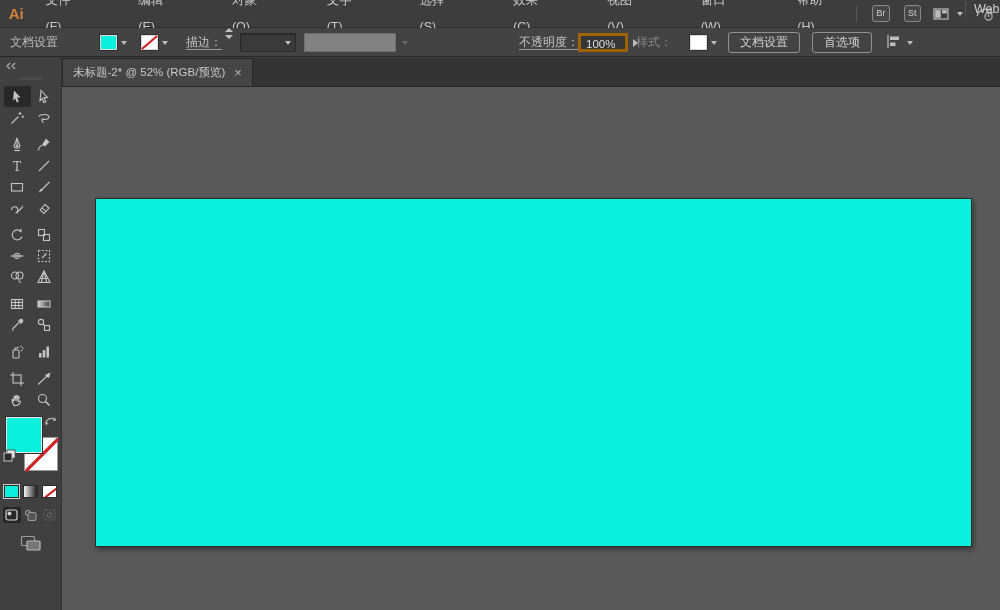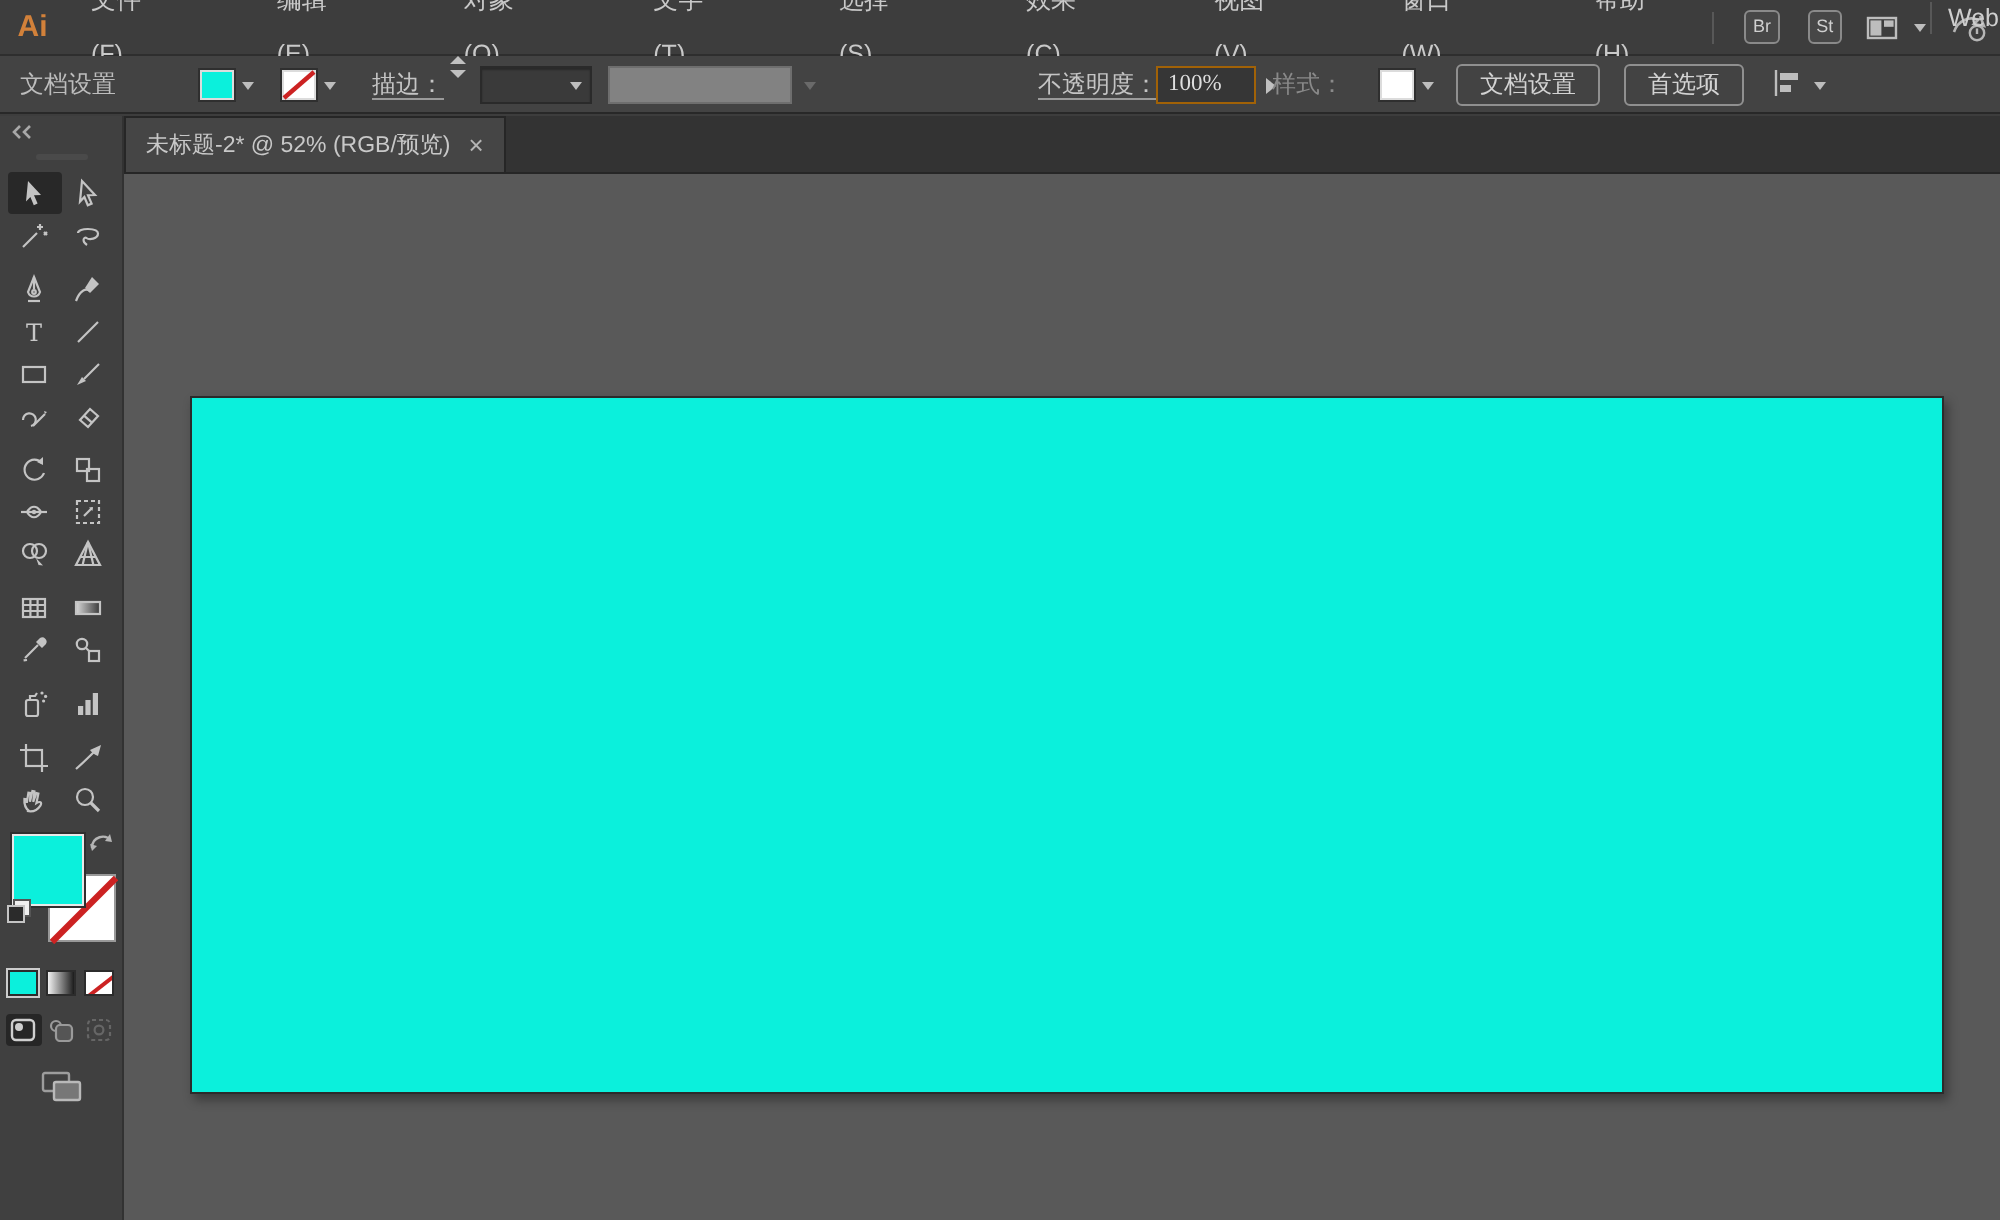--- a/index.html
+++ b/index.html
@@ -29,21 +29,21 @@
   .swatch .slash { position:absolute; left:-1px; top:-1px; width:17px; height:15px; }
   .lbl-link { border-bottom:1px solid #9a9a9a; line-height:13px; color:#c4c4c4; }
   .lbl-dis { color:#8a8a8a; }
   .stepper { display:flex; flex-direction:column; gap:3px; align-items:center; }
   .tri-up { width:0; height:0; border-left:4px solid transparent; border-right:4px solid transparent; border-bottom:4.5px solid #c0c0c0; }
   .tri-dn { width:0; height:0; border-left:4px solid transparent; border-right:4px solid transparent; border-top:4.5px solid #c0c0c0; }
   .combo-dark { width:56px; height:19px; background:#3a3a3a; border:1px solid #2a2a2a; box-shadow:inset 0 1px 1px rgba(0,0,0,.3); display:flex; align-items:center; justify-content:flex-end; padding-right:4px; }
   .vwbox { width:92px; height:19px; background:#828282; border:1px solid #6e6e6e; }
   .combo-light { width:80px; height:19px; background:#ced2d3; color:#1e1e1e; font-size:11px; display:flex; align-items:center; justify-content:center; white-space:nowrap; }
   .chev-btn { width:16px; height:19px; display:flex; align-items:center; justify-content:center; background:#3f3f3f; border:1px solid #2d2d2d; border-left:none; }
-  .input-dark { width:50px; height:19px; background:#363636; border:1px solid #a16207; color:#dedede; font-size:11.5px; padding-left:5px; line-height:17px;font-family:Liberation Serif, serif; }
+  .input-dark { width:50px; height:19px; background:#363636; border:3px solid #a16207; color:#dedede; font-size:11.5px; padding-left:5px; line-height:17px; }
   .fly-right { width:0; height:0; border-top:4px solid transparent; border-bottom:4px solid transparent; border-left:5px solid #c0c0c0; }
   .push-btn { height:21px; border:1px solid #909090; border-radius:3px; padding:0 11px; line-height:19px; color:#d3d3d3; font-size:12px; background:transparent; }
 
   
   .main { position:absolute; top:58px; left:0; right:0; bottom:0; display:flex; }
 
   
   .toolbar { width:62px; background:#404040; border-right:1px solid #323232; position:relative; flex:none; }
   .tb-head { height:15px; display:flex; align-items:center; padding-left:5px; }
   .tb-grip { width:26px; height:3px; background:#4a4a4a; border-radius:2px; margin:4px auto 6px auto; }

